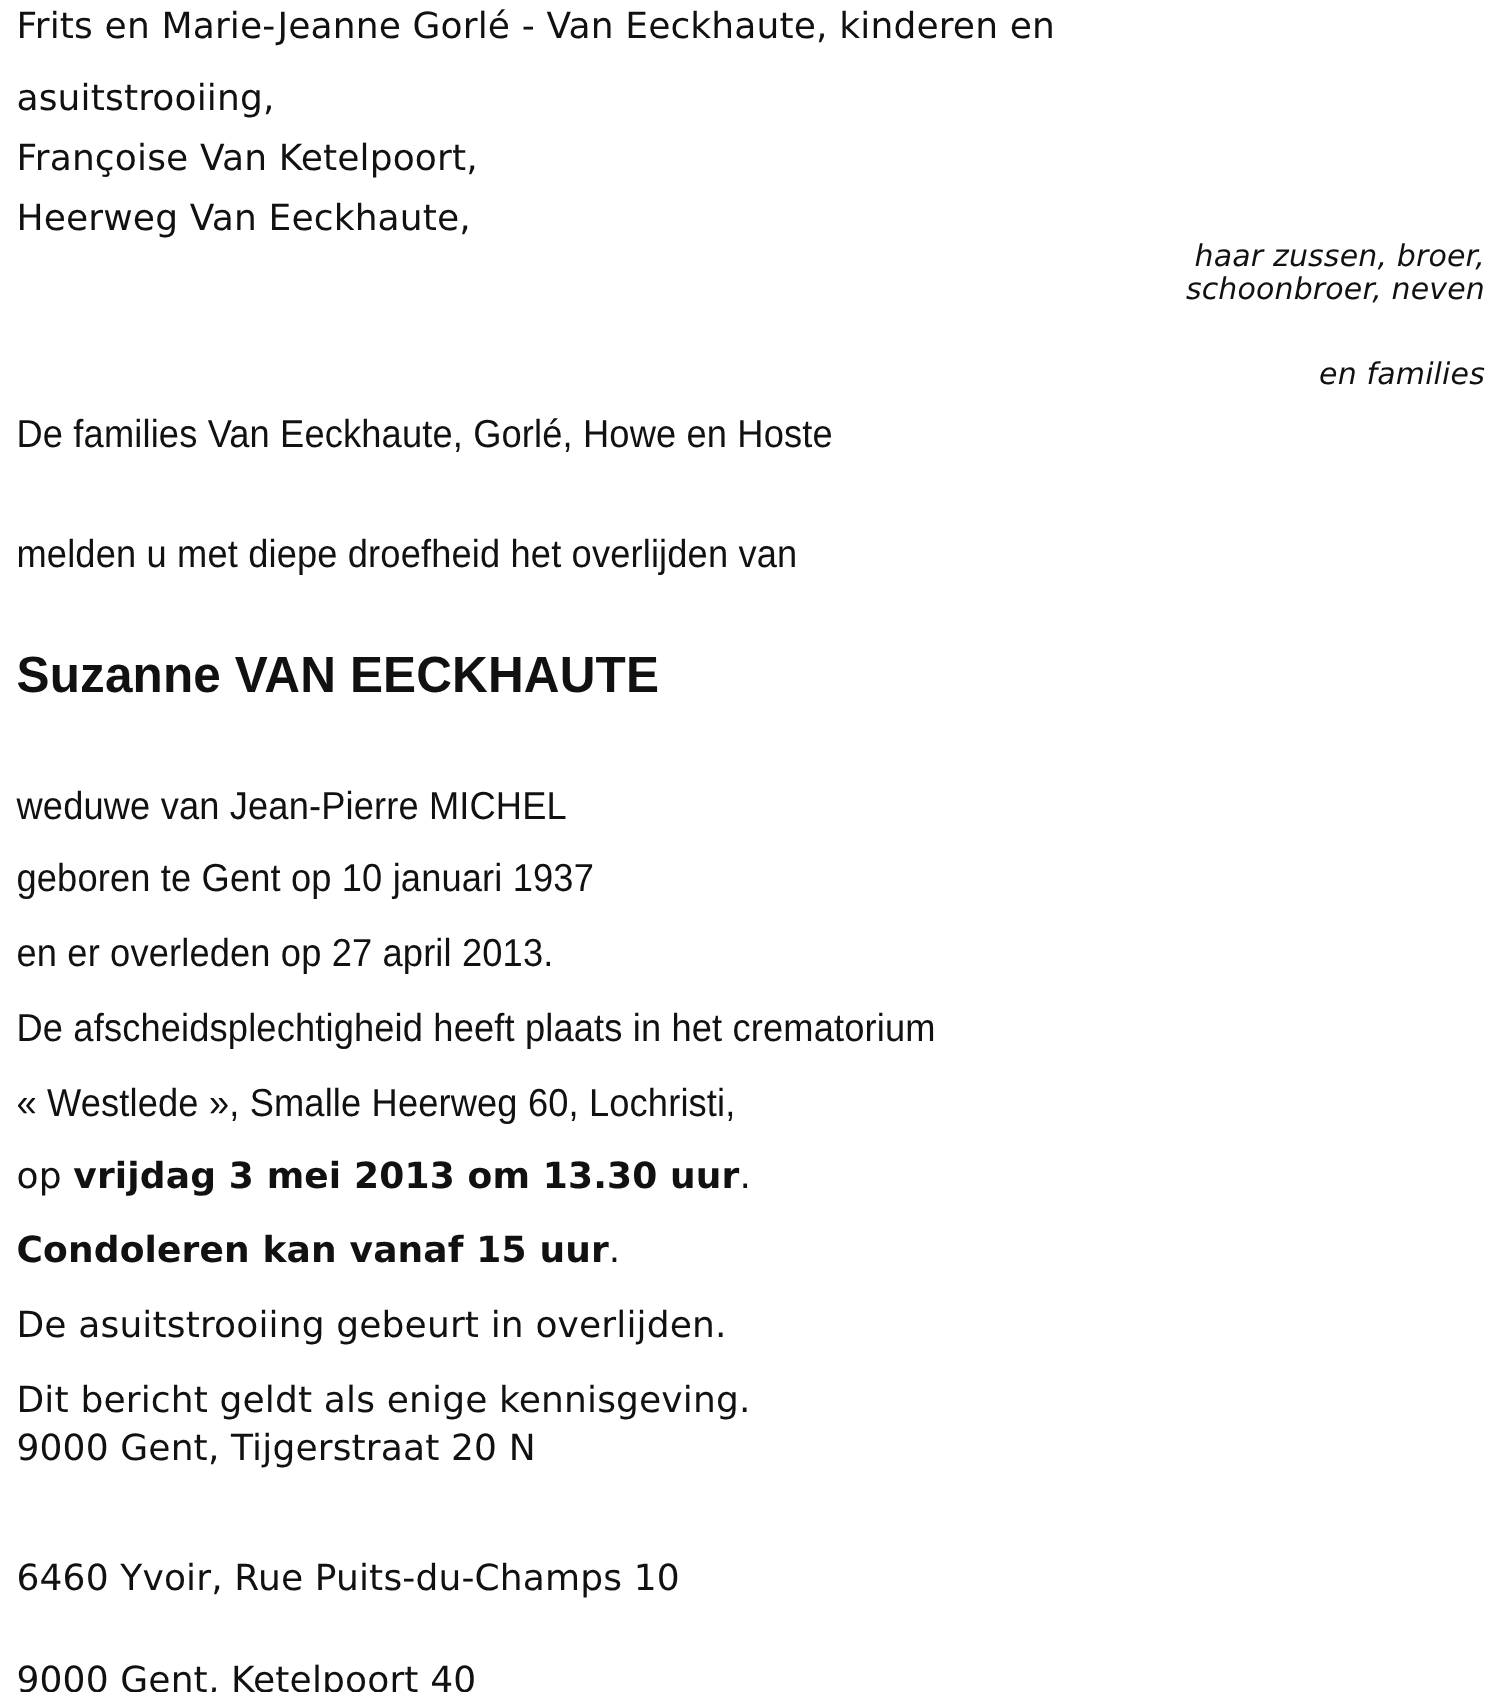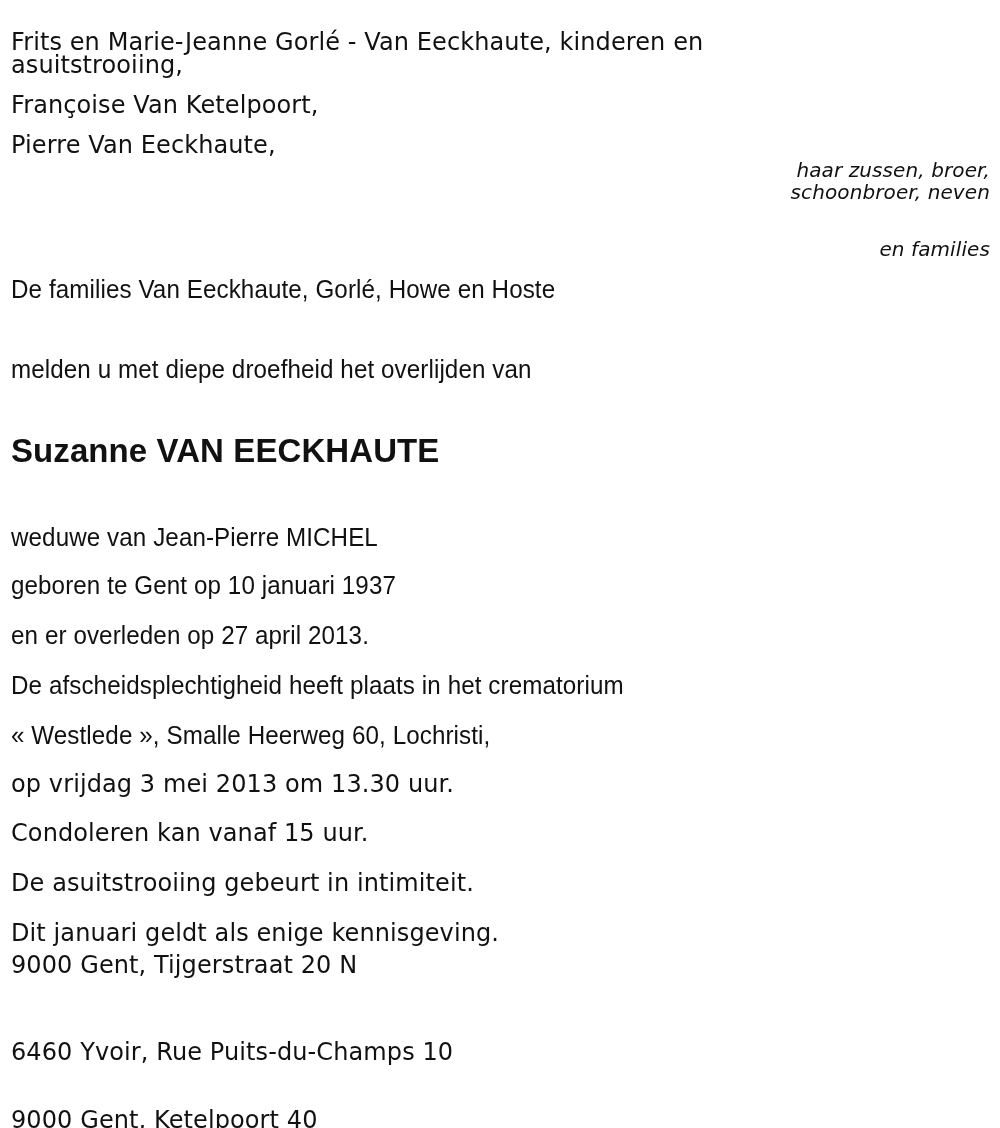--- a/index.html
+++ b/index.html
@@ -37,32 +37,32 @@
       transform: scaleX(0.93);
     }
     .name {
       font-size: 34px;
       line-height: 40px;
       font-weight: bold;
       font-family: "Liberation Sans", sans-serif;
       transform-origin: left center;
       transform: scaleX(0.97);
     }
-    .bold { font-weight: normal; }
+    .bold { font-weight: bold; }
   </style>
 </head>
 <body>
 
 <div>
 
   <div>
-    <div class="line" style="top:27px">Frits en Marie-Jeanne Gorlé - Van Eeckhaute, kinderen en</div>
+    <div class="line" style="top:2px">Frits en Marie-Jeanne Gorlé - Van Eeckhaute, kinderen en</div>
     <div class="line" style="top:50px">asuitstrooiing,</div>
     <div class="line" style="top:90px">Françoise Van Ketelpoort,</div>
-    <div class="line" style="top:130px">Pierre Van Eeckhaute,</div>
+    <div class="line" style="top:130px">Heerweg Van Eeckhaute,</div>
   </div>
 
   <div>
     <div class="line right" style="top:155px">haar zussen, broer,</div>
     <div class="line right" style="top:177px">schoonbroer, neven</div>
     <div class="line right" style="top:234px">en families</div>
   </div>
 
   <div class="line cond" style="top:274px">De families Van Eeckhaute, Gorlé, Howe en Hoste</div>
 
@@ -78,22 +78,22 @@
     <div class="line cond" style="top:720px">« Westlede », Smalle Heerweg 60, Lochristi,</div>
 
     <div class="line" style="top:769px">
       <span>op </span><span class="bold">vrijdag 3 mei 2013 om 13.30 uur</span><span>.</span>
     </div>
 
     <div class="line" style="top:818px">
       <span class="bold">Condoleren kan vanaf 15 uur</span><span>.</span>
     </div>
 
-    <div class="line" style="top:868px">De asuitstrooiing gebeurt in intimiteit.</div>
-    <div class="line" style="top:918px">Dit januari geldt als enige kennisgeving.</div>
+    <div class="line" style="top:868px">De asuitstrooiing gebeurt in overlijden.</div>
+    <div class="line" style="top:918px">Dit bericht geldt als enige kennisgeving.</div>
   </div>
 
   <div>
     <div class="line" style="top:950px">9000 Gent, Tijgerstraat 20 N</div>
     <div class="line" style="top:1037px">6460 Yvoir, Rue Puits-du-Champs 10</div>
     <div class="line" style="top:1105px">9000 Gent, Ketelpoort 40</div>
   </div>
 
 </div>
 

